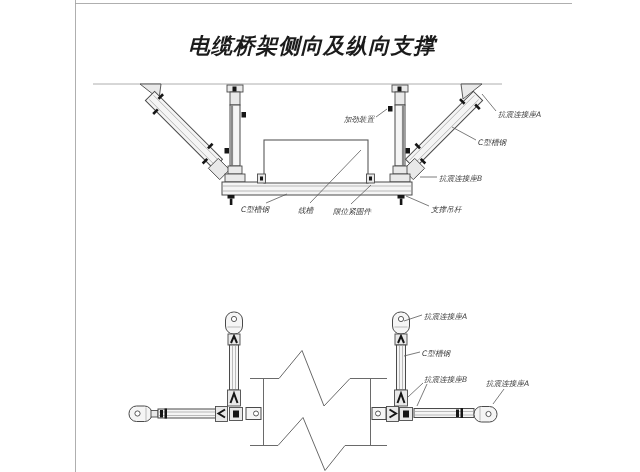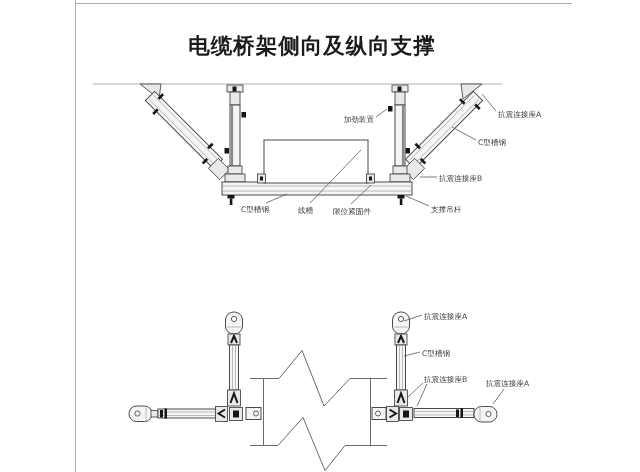--- a/index.html
+++ b/index.html
@@ -1,17 +1,17 @@
 <!DOCTYPE html>
 <html><head>
 <meta charset="utf-8">
 <style>
   html,body{margin:0;padding:0;background:#fff;}
   #stage{position:relative;width:572px;height:472px;background:#ffffff;overflow:hidden;
-         font-family:"DejaVu Sans",sans-serif;}
+         font-family:"DejaVu Sans",sans-serif;font-style:italic;}
   svg{display:block;}
   text{font-family:"DejaVu Sans",sans-serif;fill:#333;}
   .lbl{font-size:7.6px;fill:#3a3a3a;}
   .ttl{font-size:21.5px;font-weight:bold;fill:#1b1b1b;letter-spacing:1px;}
   .thin{stroke:#9a9a9a;stroke-width:0.8;fill:none;}
   .leader{stroke:#5a5a5a;stroke-width:0.8;fill:none;}
   .part{stroke:#4a4a4a;stroke-width:1;fill:#f5f5f5;}
   .plate{stroke:#4a4a4a;stroke-width:0.9;fill:#e9e9e9;}
   .bolt{fill:#161616;stroke:none;}
   .inner{stroke:#a0a0a0;stroke-width:0.7;fill:none;}

